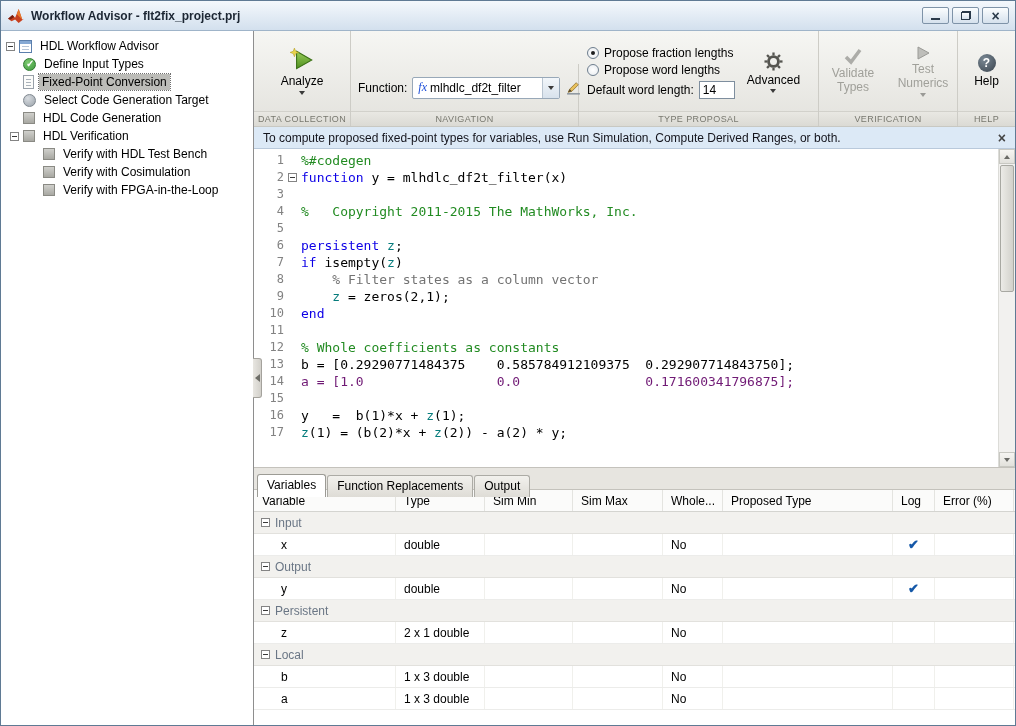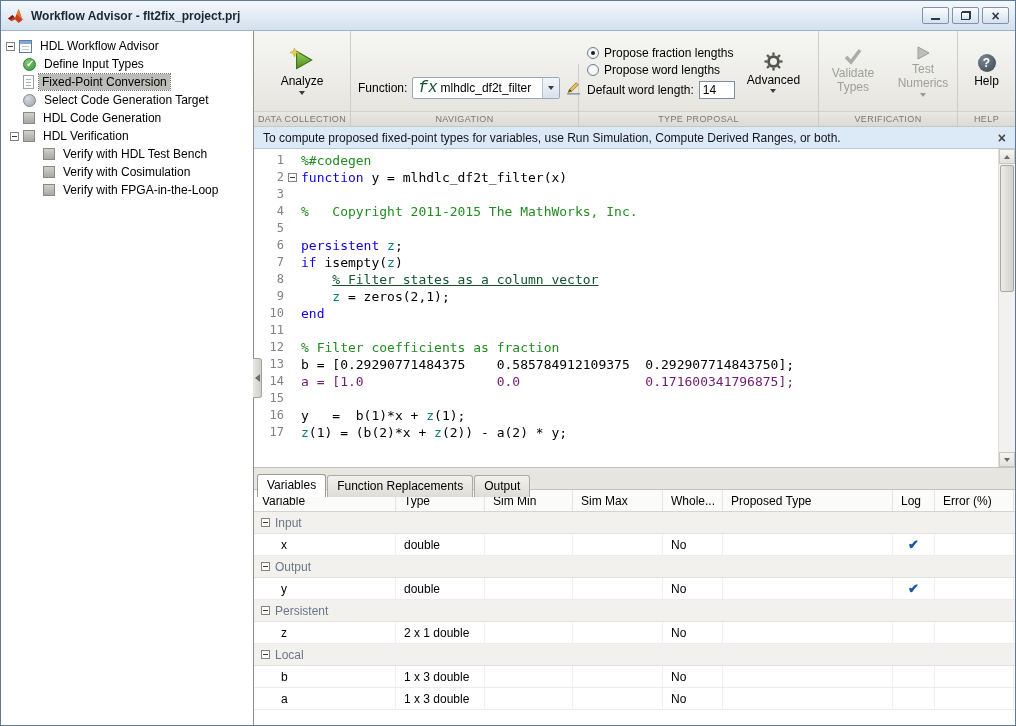--- a/index.html
+++ b/index.html
@@ -63,21 +63,21 @@
   .caret { width:0; height:0; border-left:3.5px solid transparent; border-right:3.5px solid transparent; border-top:4px solid #3A3A3A; display:inline-block; }
   .caret.gray { border-top-color:#9A9A96; }
 
   .analyze-btn { margin:auto; display:flex; flex-direction:column; align-items:center; padding:3px 10px; }
   .analyze-label { font-size:12px; margin-top:1px; }
   .analyze-btn .caret { margin-top:3px; }
 
   .nav-content { align-items:center; padding:0 7px; }
   .fn-label { font-size:12px; margin-right:5px; flex:none; }
   .combo { width:148px; height:22px; border:1px solid #98A8B8; background:#FFF; display:flex; align-items:center; border-radius:2px; flex:none; }
-  .fx { font-family:Liberation Mono, monospace; font-style:italic; font-size:16px; color:#14532d; margin:0 3px 0 5px; flex:none; }
+  .fx { font-family:Liberation Serif, serif; font-style:italic; font-size:12px; color:#1d4ed8; margin:0 3px 0 5px; flex:none; }
   .combo-text { flex:1; font-size:12px; white-space:nowrap; overflow:hidden; }
   .combo-arrow { width:17px; align-self:stretch; border-left:1px solid #B8C4D0; background:linear-gradient(#F2F6FA,#D8E2EC); display:flex; align-items:center; justify-content:center; flex:none; }
   .edit-btn { margin-left:6px; width:22px; height:22px; display:flex; align-items:center; justify-content:center; }
 
   .type-content { padding:5px 6px 3px 8px; }
   .type-left { display:flex; flex-direction:column; justify-content:center; gap:3px; }
   .radio-row { display:flex; align-items:center; }
   .radio { width:12px; height:12px; border:1px solid #6E7E8E; border-radius:50%; background:radial-gradient(#FFF,#E6EAEE); margin-right:5px; position:relative; flex:none; }
   .radio.checked::after { content:""; position:absolute; left:3px; top:3px; width:4px; height:4px; border-radius:50%; background:#1E1E1E; }
   .radio-label { font-size:12px; white-space:nowrap; }
@@ -354,41 +354,41 @@
               <span class="code-text"><span style="color: rgb(13, 0, 230);">persistent</span><span style="color: rgb(0, 0, 0);"> </span><span style="color: rgb(6, 124, 124);">z</span><span style="color: rgb(0, 0, 0);">;</span></span>
             </div>
             <div class="code-line">
               <span class="line-num">7</span>
               <span class="fold-col"></span>
               <span class="code-text"><span style="color: rgb(13, 0, 230);">if</span><span style="color: rgb(0, 0, 0);"> isempty(</span><span style="color: rgb(6, 124, 124);">z</span><span style="color: rgb(0, 0, 0);">)</span></span>
             </div>
             <div class="code-line">
               <span class="line-num">8</span>
               <span class="fold-col"></span>
-              <span class="code-text"><span style="color: rgb(0, 0, 0);">    </span><span style="color: #14532d; text-decoration: underline;">% Filter states as a column vector</span></span>
+              <span class="code-text"><span style="color: rgb(0, 0, 0);">    </span><span style="color: #737373;">% Filter states as a column vector</span></span>
             </div>
             <div class="code-line">
               <span class="line-num">9</span>
               <span class="fold-col"></span>
               <span class="code-text"><span style="color: rgb(0, 0, 0);">    </span><span style="color: rgb(6, 124, 124);">z</span><span style="color: rgb(0, 0, 0);"> = zeros(2,1);</span></span>
             </div>
             <div class="code-line">
               <span class="line-num">10</span>
               <span class="fold-col"></span>
               <span class="code-text"><span style="color: rgb(13, 0, 230);">end</span></span>
             </div>
             <div class="code-line">
               <span class="line-num">11</span>
               <span class="fold-col"></span>
               <span class="code-text"></span>
             </div>
             <div class="code-line">
               <span class="line-num">12</span>
               <span class="fold-col"></span>
-              <span class="code-text"><span style="color: rgb(34, 139, 34);">% Filter coefficients as fraction</span></span>
+              <span class="code-text"><span style="color: rgb(34, 139, 34);">% Whole coefficients as constants</span></span>
             </div>
             <div class="code-line">
               <span class="line-num">13</span>
               <span class="fold-col"></span>
               <span class="code-text"><span style="color: rgb(0, 0, 0);">b = [0.29290771484375    0.585784912109375  0.292907714843750];</span></span>
             </div>
             <div class="code-line">
               <span class="line-num">14</span>
               <span class="fold-col"></span>
               <span class="code-text"><span style="color: #701a75;">a = [1.0                 0.0                0.171600341796875];</span></span>

